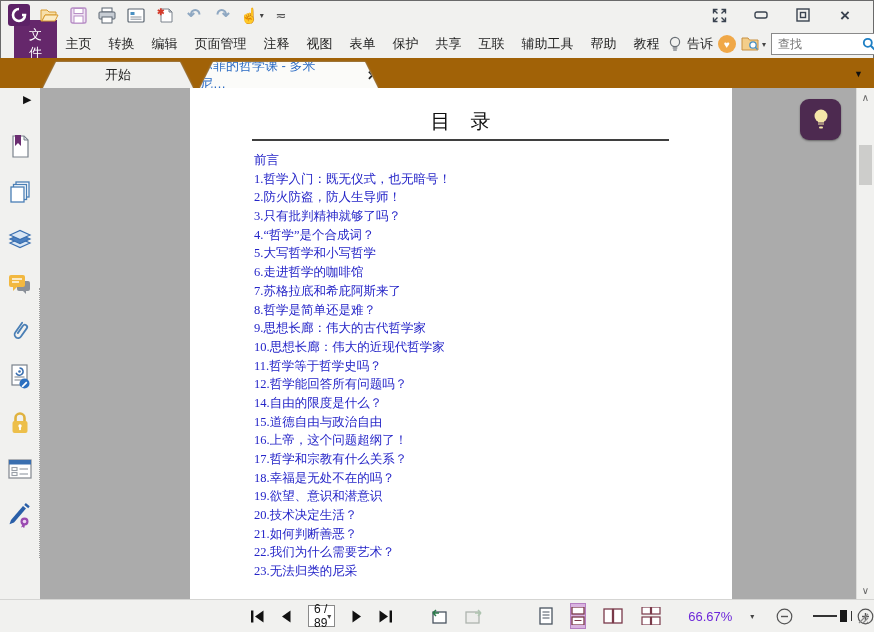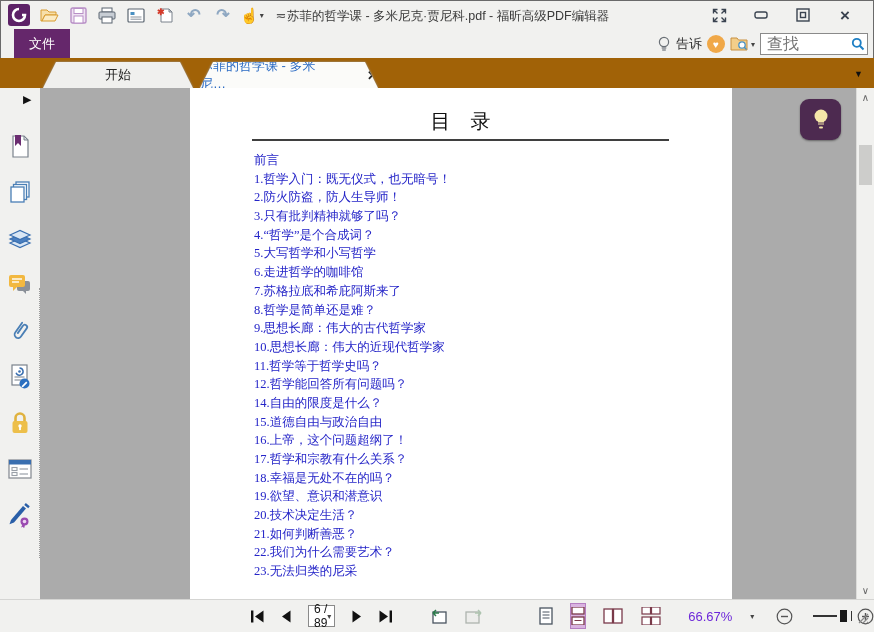--- a/index.html
+++ b/index.html
@@ -24,21 +24,21 @@
   .menubar{height:28px;display:flex;align-items:center;padding-left:14px;}
   .file-btn{background:#65276B;color:#fff;padding:6px 15px;font-size:13px;cursor:pointer;}
   .menu-items{display:flex;align-items:center;}
   .menu-item{padding:6px 8.5px;font-size:13px;color:#1f1f1f;cursor:pointer;white-space:nowrap;}
   .menu-right{margin-left:auto;display:flex;align-items:center;gap:5px;padding-right:6px;}
   .mr-icon{display:flex;align-items:center;justify-content:center;height:22px;cursor:pointer;}
   .tellme-label{font-size:13px;color:#333;max-width:26px;overflow:hidden;white-space:nowrap;}
   .heart-badge{width:18px;height:18px;border-radius:50%;background:#F0A848;color:#fff;font-size:10px;
                display:flex;align-items:center;justify-content:center;}
   .searchbox{width:100px;height:20px;background:#fff;border:1px solid #8a8a8a;display:flex;align-items:center;padding:0 2px 0 4px;}
-  .searchbox input{border:0;outline:0;flex:1;width:60px;font-size:16px;font-family:"Liberation Sans",sans-serif;background:transparent;}
+  .searchbox input{border:0;outline:0;flex:1;width:60px;font-size:12px;font-family:"Liberation Sans",sans-serif;background:transparent;}
 
   
   .tabbar{height:30px;background:#a16207;position:relative;}
   .tab-shadow{position:absolute;top:4px;height:26px;filter:drop-shadow(0 0 1px #9a9a9a);}
   .tab{height:26px;clip-path:polygon(13px 0,calc(100% - 13px) 0,100% 100%,0 100%);
        background:#F0F0EE;display:flex;align-items:center;justify-content:center;gap:10px;
        font-size:13px;color:#222;cursor:pointer;}
   .tab.active{background:#FBFBF9;color:#2B6BC4;}
   .tab-close{color:#222;font-weight:bold;font-size:13px;cursor:pointer;}
   .tabbar-caret{position:absolute;right:11px;top:11px;font-size:9px;color:#111;cursor:pointer;}
@@ -138,21 +138,20 @@
         <span class="glyph-redo">↷</span>
       </div>
     <div class="qa-icon">
       <span class="glyph-hand">☝</span>
       <span class="mini-caret">▾</span>
     </div>
     <div class="qa-icon">
         <span class="glyph-more">≂</span>
       </div>
 
-    <div class="win-title">苏菲的哲学课 - 多米尼克·贾尼科.pdf - 福昕高级PDF编辑器</div>
 
     <div class="win-controls">
       <div class="win-btn">
         <svg width="15" height="15" viewBox="0 0 15 15" stroke="#3A4350" stroke-width="1.4" fill="none">
           <path d="M1.5 5.5 v-4 h4 M5.5 5.5 1.5 1.5 M13.5 5.5 v-4 h-4 M9.5 5.5 13.5 1.5 M1.5 9.5 v4 h4 M5.5 9.5 1.5 13.5 M13.5 9.5 v4 h-4 M9.5 9.5 13.5 13.5"></path>
         </svg>
       </div>
       <div class="win-btn">
         <svg width="14" height="8" viewBox="0 0 14 8">
             <rect x="1" y="1" width="12" height="6" rx="2" fill="none" stroke="#3A4350" stroke-width="1.4"></rect>
@@ -165,20 +164,36 @@
           </svg>
       </div>
       <div class="win-btn">
           <span class="glyph-close">×</span>
         </div>
     </div>
   </div>
 
   <div class="menubar">
     <div class="file-btn">文件</div>
+    <div class="menu-items">
+
+    <div class="menu-item">主页</div>
+        <div class="menu-item">转换</div>
+        <div class="menu-item">编辑</div>
+        <div class="menu-item">页面管理</div>
+        <div class="menu-item">注释</div>
+        <div class="menu-item">视图</div>
+        <div class="menu-item">表单</div>
+        <div class="menu-item">保护</div>
+        <div class="menu-item">共享</div>
+        <div class="menu-item">互联</div>
+        <div class="menu-item">辅助工具</div>
+        <div class="menu-item">帮助</div>
+        <div class="menu-item">教程</div>
+      </div>
     <div class="menu-right">
       <div class="mr-icon">
         <svg width="14" height="17" viewBox="0 0 14 17" fill="none" stroke="#6A7076" stroke-width="1.2">
           <circle cx="7" cy="6" r="4.6"></circle>
             <line x1="4.7" y1="12" x2="9.3" y2="12"></line>
             <line x1="5.2" y1="14" x2="8.8" y2="14"></line>
         </svg>
       </div>
       <div class="tellme-label">告诉</div>
       <div class="mr-icon heart-badge">

